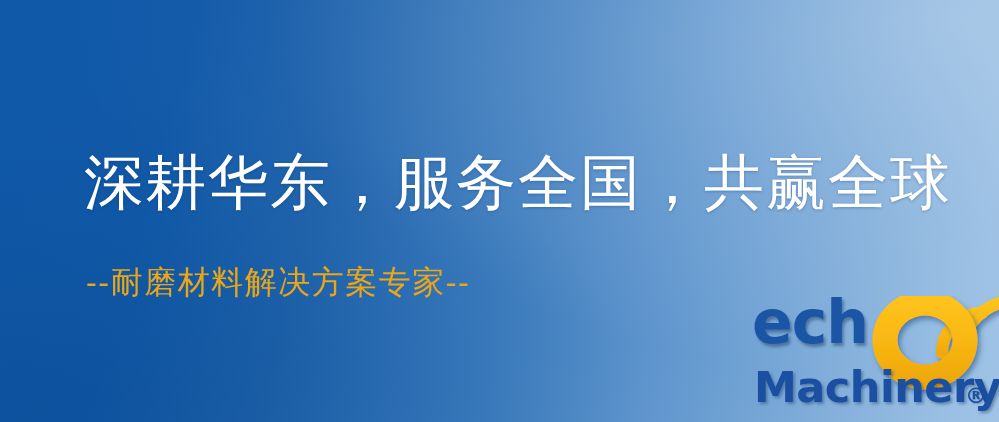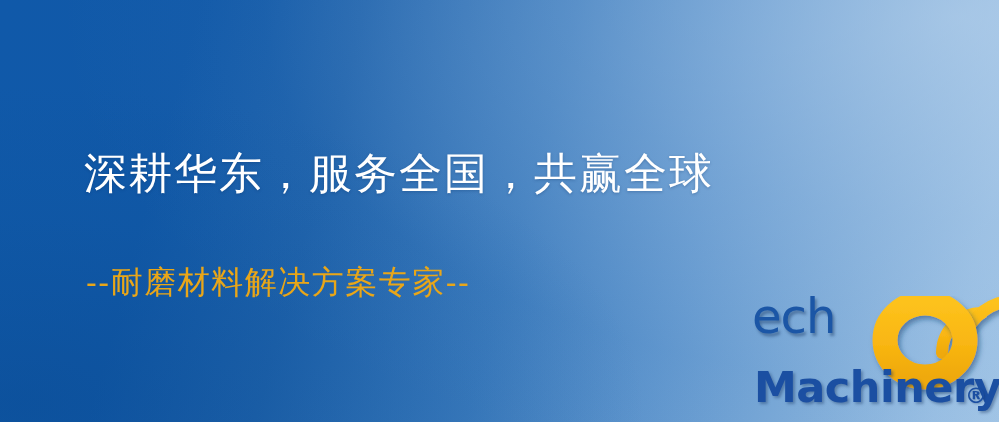--- a/index.html
+++ b/index.html
@@ -48,21 +48,21 @@
         rgba(10,78,150,0.18) 38%,
         rgba(0,0,0,0) 66%);
   }
 
   
   #headline {
     position: absolute;
     left: 84px;
     top: 152px;
     font-family: "DejaVu Serif", "Liberation Serif", serif;
-    font-size: 43px;
+    font-size: 60px;
     line-height: 1;
     color: #ffffff;
     letter-spacing: 2px;
     white-space: nowrap;
     text-shadow: 0 1px 3px rgba(10,48,95,0.30);
   }
   
   #subtitle {
     position: absolute;
     left: 86px;
@@ -88,22 +88,22 @@
     left: 0;
     top: 0;
     width: 255px;
     height: 126px;
   }
   #logo-wordmark-top {
     position: absolute;
     left: 8px;
     top: -4px;
     font-family: "DejaVu Sans", "Liberation Sans", sans-serif;
-    font-size: 48px;
-    font-weight: normal;
+    font-size: 60px;
+    font-weight: bold;
     color: #1b56a6;
     letter-spacing: -1px;
     line-height: 1;
     text-shadow: 2px 3px 3px rgba(20,50,95,0.45);
   }
   #logo-wordmark-bottom {
     position: absolute;
     left: 10px;
     top: 70px;
     font-family: "DejaVu Sans", "Liberation Sans", sans-serif;

